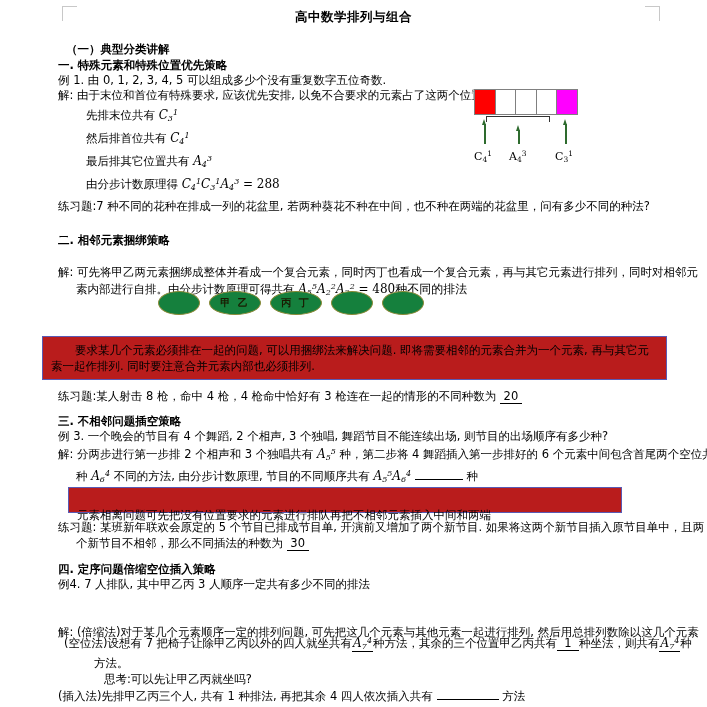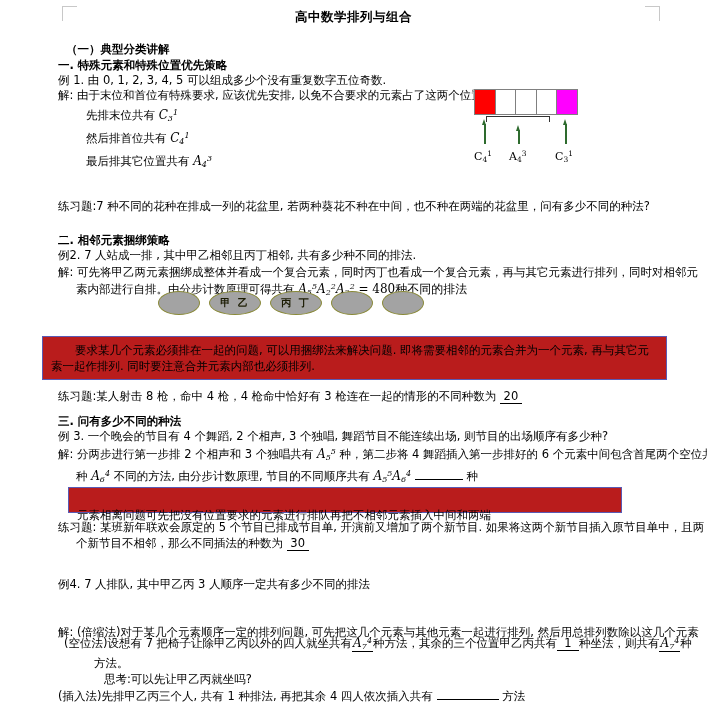--- a/index.html
+++ b/index.html
@@ -45,21 +45,21 @@
   .brace{position:absolute;left:12px;top:1px;width:62px;height:5px;
     border-top:1px solid #333;border-left:1px solid #333;border-right:1px solid #333;}
   .alabels{position:relative;width:120px;height:18px;}
   .alabel{position:absolute;font-family:"DejaVu Serif","Liberation Serif",serif;font-size:11px;}
   .alabel sub{font-size:7.5px;vertical-align:-0.3em;}
   .alabel sup{font-size:7.5px;vertical-align:0.5em;}
 
   
   .ellipses{position:absolute;left:158px;top:291px;display:flex;gap:9px;align-items:center;}
   .ell{width:40px;height:22px;border-radius:50%;
-    background:#a3a3a3;border:1px solid #8a8a38;
+    background:#15803d;border:1px solid #8a8a38;
     display:flex;align-items:center;justify-content:center;
     font-size:10px;font-weight:bold;color:#1a1a00;letter-spacing:2px;}
   .ell.wide{width:50px;}
 
   
   .tipbox{position:absolute;border:1px solid #5a5ab4;box-sizing:border-box;
     font-size:11.5px;line-height:16px;padding:5px 8px;background:#b91c1c;}
 
   .ul{border-bottom:1px solid #000;display:inline-block;min-width:16px;text-align:center;padding:0 3px;}
   .blank{border-bottom:1px solid #000;display:inline-block;width:48px;}
@@ -89,20 +89,25 @@
   <div class="line" style="left:86px;top:131px;">
     <span>然后排首位共有</span>
     <span class="m">C<sub>4</sub><sup>1</sup></span>
   </div>
 
   <div class="line" style="left:86px;top:154px;">
     <span>最后排其它位置共有</span>
     <span class="m">A<sub>4</sub><sup>3</sup></span>
   </div>
 
+  <div class="line" style="left:86px;top:177px;">
+    <span>由分步计数原理得</span>
+    <span class="m">C<sub>4</sub><sup>1</sup>C<sub>3</sub><sup>1</sup>A<sub>4</sub><sup>3</sup></span>
+    <span class="mn">= <span>288</span></span>
+  </div>
 
   <div class="line" style="left:58px;top:199px;">练习题:7 种不同的花种在排成一列的花盆里, 若两种葵花不种在中间，也不种在两端的花盆里，问有多少不同的种法?</div>
 
   <div class="diagram">
     <div class="cells">
       <div class="cell" style="background:#ff0000;"></div>
       <div class="cell" style="background:#ffffff;"></div>
       <div class="cell" style="background:#ffffff;"></div>
       <div class="cell" style="background:#ffffff;"></div>
       <div class="cell" style="background:#ff00ff;"></div>
@@ -123,21 +128,20 @@
       </div>
     </div>
     <div class="alabels">
       <div class="alabel" style="left:0px;">C<sub>4</sub><sup>1</sup></div>
       <div class="alabel" style="left:35px;">A<sub>4</sub><sup>3</sup></div>
       <div class="alabel" style="left:81px;">C<sub>3</sub><sup>1</sup></div>
     </div>
   </div>
 
   <div class="line bold" style="left:58px;top:233px;">二. 相邻元素捆绑策略</div>
-  <div class="line" style="left:58px;top:248px;">例2.  7 人站成一排 , 其中甲乙相邻且丙丁相邻,  共有多少种不同的排法.</div>
   <div class="line" style="left:58px;top:265px;">解: 可先将甲乙两元素捆绑成整体并看成一个复合元素，同时丙丁也看成一个复合元素，再与其它元素进行排列，同时对相邻元</div>
   <div class="line" style="left:76px;top:281px;">
     <span>素内部进行自排。由分步计数原理可得共有</span>
     <span class="m">A<sub>5</sub><sup>5</sup>A<sub>2</sub><sup>2</sup>A<sub>2</sub><sup>2</sup></span>
     <span class="mn">= 480种不同的排法</span>
   </div>
 
   <div class="ellipses">
     <div class="ell"></div>
     <div class="ell wide">甲 乙</div>
@@ -146,21 +150,21 @@
     <div class="ell"></div>
   </div>
 
   <div class="tipbox" style="left:42px;top:336px;width:625px;height:44px;text-indent:24px;">要求某几个元素必须排在一起的问题, 可以用捆绑法来解决问题. 即将需要相邻的元素合并为一个元素, 再与其它元素一起作排列. 同时要注意合并元素内部也必须排列.</div>
 
   <div class="line" style="left:58px;top:389px;">
     <span>练习题:某人射击 8 枪，命中 4 枪，4 枪命中恰好有 3 枪连在一起的情形的不同种数为</span>
     <span class="ul">20</span>
   </div>
 
-  <div class="line bold" style="left:58px;top:414px;">三. 问有多少不同的种法</div>
+  <div class="line bold" style="left:58px;top:414px;">三. 不相邻问题插空策略</div>
   <div class="line" style="left:58px;top:429px;">例 3. 一个晚会的节目有 4 个舞蹈, 2 个相声, 3 个独唱, 舞蹈节目不能连续出场, 则节目的出场顺序有多少种?</div>
   <div class="line" style="left:58px;top:447px;">
     <span>解: 分两步进行第一步排 2 个相声和 3 个独唱共有</span>
     <span class="m">A<sub>5</sub><sup>5</sup></span>
     <span>种，第二步将 4 舞蹈插入第一步排好的 6 个元素中间包含首尾两个空位共有</span>
   </div>
   <div class="line" style="left:76px;top:469px;">
     <span>种</span>
     <span class="m">A<sub>6</sub><sup>4</sup></span>
     <span>不同的方法, 由分步计数原理, 节目的不同顺序共有</span>
@@ -170,20 +174,21 @@
   </div>
 
   <div class="tipbox" style="left:68px;top:487px;width:554px;height:26px;padding-top:19px;">元素相离问题可先把没有位置要求的元素进行排队再把不相邻元素插入中间和两端</div>
 
   <div class="line" style="left:58px;top:520px;">练习题: 某班新年联欢会原定的 5 个节目已排成节目单, 开演前又增加了两个新节目. 如果将这两个新节目插入原节目单中，且两</div>
   <div class="line" style="left:76px;top:536px;">
     <span>个新节目不相邻，那么不同插法的种数为</span>
     <span class="ul">30</span>
   </div>
 
+  <div class="line bold" style="left:58px;top:562px;">四. 定序问题倍缩空位插入策略</div>
   <div class="line" style="left:58px;top:577px;">例4.     7 人排队, 其中甲乙丙 3 人顺序一定共有多少不同的排法</div>
   <div class="line" style="left:58px;top:625px;">解: (倍缩法)对于某几个元素顺序一定的排列问题, 可先把这几个元素与其他元素一起进行排列, 然后用总排列数除以这几个元素</div>
 
   <div class="line" style="left:64px;top:636px;">
     <span>(空位法)设想有 7 把椅子让除甲乙丙以外的四人就坐共有</span><span class="m uline">A<sub>7</sub><sup>4</sup></span><span>种方法，其余的三个位置甲乙丙共有</span><span class="ul">1</span><span>种坐法，则共有</span><span class="m uline">A<sub>7</sub><sup>4</sup></span><span>种</span>
   </div>
   <div class="line" style="left:94px;top:656px;">方法。</div>
   <div class="line" style="left:104px;top:672px;">思考:可以先让甲乙丙就坐吗?</div>
   <div class="line" style="left:58px;top:689px;">
     <span>(插入法)先排甲乙丙三个人, 共有 1 种排法, 再把其余 4 四人依次插入共有</span>

